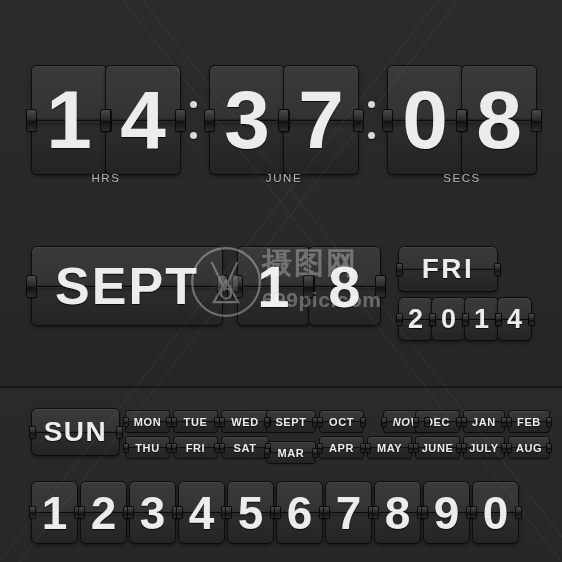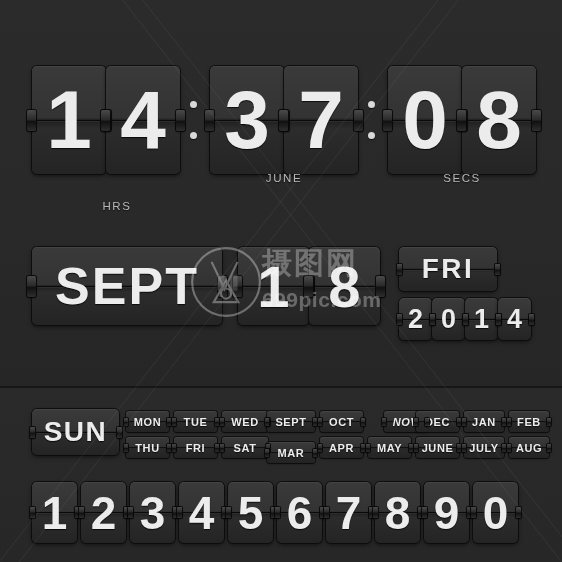--- a/index.html
+++ b/index.html
@@ -224,21 +224,21 @@
       <div class="nub left"></div>
       <div class="nub right"></div>
       <div class="glyph">1</div>
     </div>
     <div class="card digit-big" style="left:106px; top:66px;">
       <div class="seam"></div>
       <div class="nub left"></div>
       <div class="nub right"></div>
       <div class="glyph">4</div>
     </div>
-    <div class="unit-label" style="left:43px; top:172px; width:148px;margin-top:28px;">HRS</div>
+    <div class="unit-label" style="left:32px; top:172px; width:148px;">HRS</div>
 
     <div class="colon" style="left:190px; top:101px;">
       <i class="top"></i>
       <i class="bot"></i>
     </div>
 
     <div class="card digit-big" style="left:210px; top:66px;">
       <div class="seam"></div>
       <div class="nub left"></div>
       <div class="nub right"></div>

